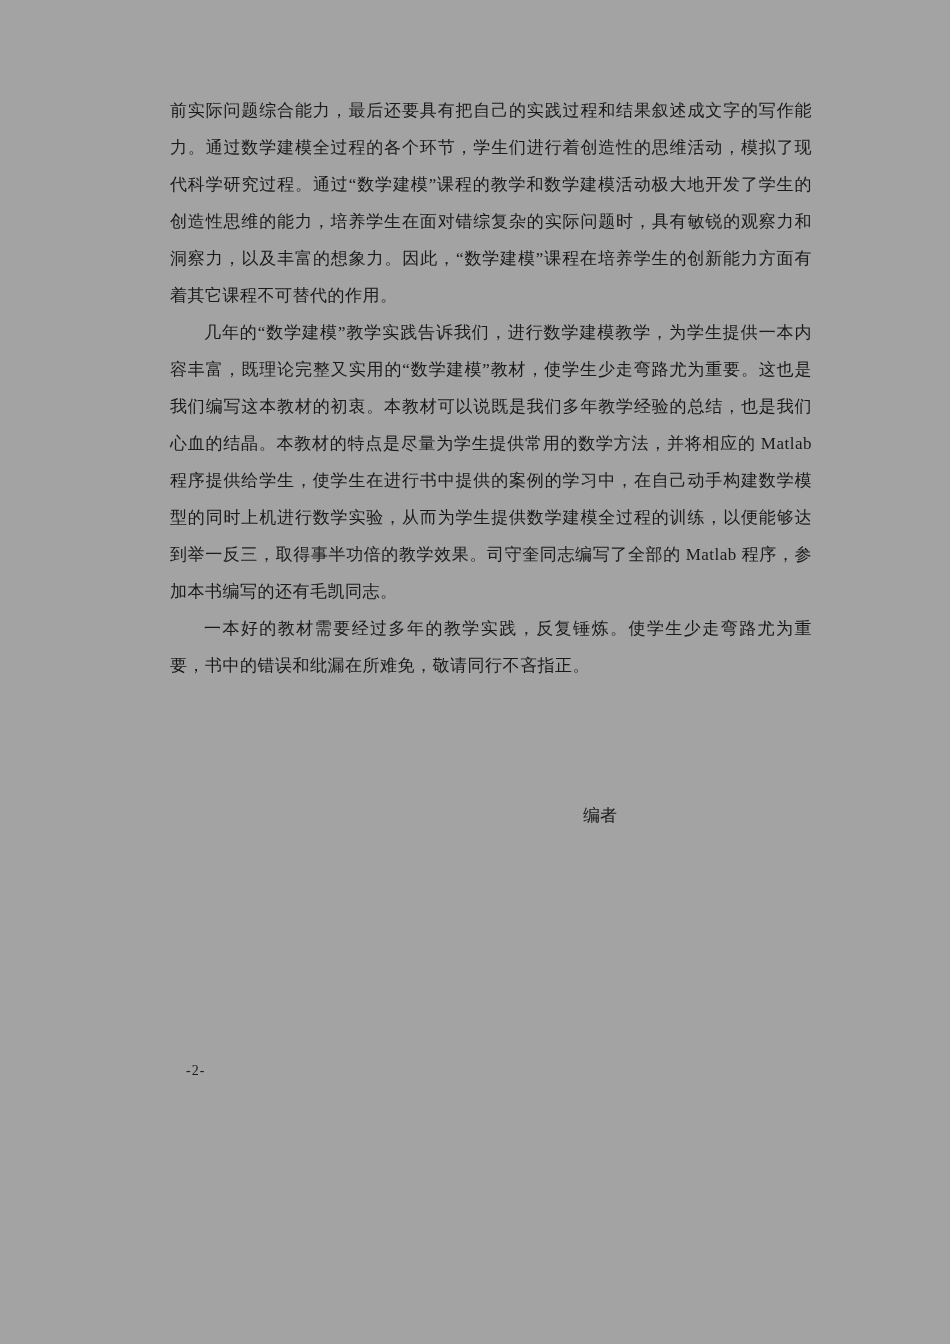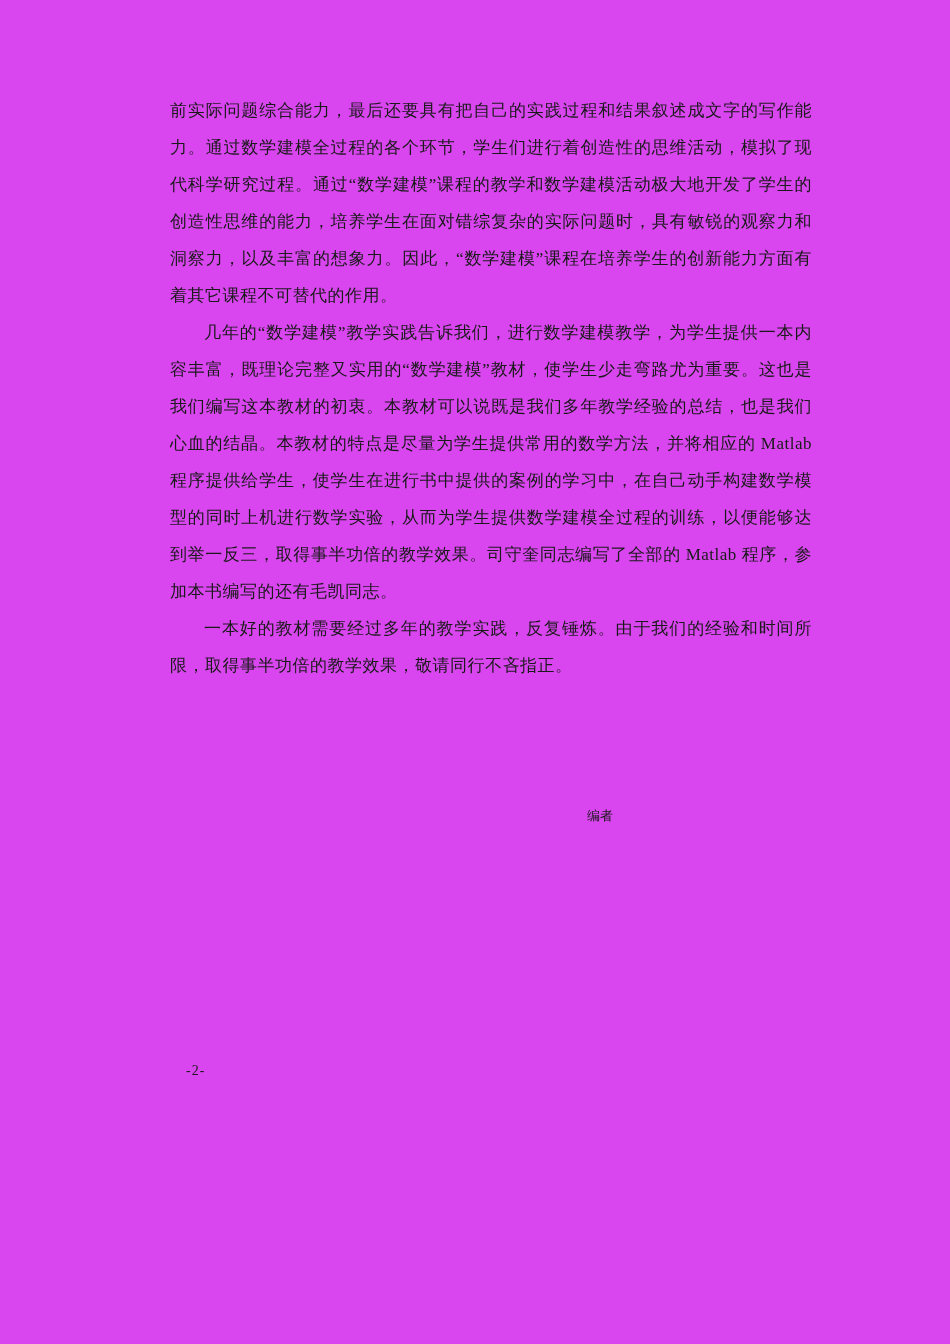--- a/index.html
+++ b/index.html
@@ -4,21 +4,21 @@
 <style>
   html, body {
     margin: 0;
     padding: 0;
     background: #ffffff;
   }
   .page {
     position: relative;
     width: 950px;
     height: 1344px;
-    background: #d946ef;
+    background: #a3a3a3;
     font-family: "Liberation Serif", "DejaVu Serif", serif;
     color: #1a1a1a;
     overflow: hidden;
   }
   .content {
     position: absolute;
     left: 170px;
     top: 92px;
     width: 642px;
   }
@@ -33,40 +33,40 @@
   .content p.indent {
     text-indent: 2em;
   }
   .signature-block {
     margin-top: 112px;
     margin-left: 330px;
     width: 200px;
     text-align: center;
   }
   .signature-block .sig-line {
-    font-size: 13px;
+    font-size: 17px;
     line-height: 40px;
   }
   .page-number {
     position: absolute;
     left: 186px;
     top: 1063px;
     font-size: 14px;
     letter-spacing: 1px;
     color: #1a1a1a;
   }
 </style>
 </head>
 <body>
 
 <div class="page">
   <div class="content">
     <p>前实际问题综合能力，最后还要具有把自己的实践过程和结果叙述成文字的写作能力。通过数学建模全过程的各个环节，学生们进行着创造性的思维活动，模拟了现代科学研究过程。通过“数学建模”课程的教学和数学建模活动极大地开发了学生的创造性思维的能力，培养学生在面对错综复杂的实际问题时，具有敏锐的观察力和洞察力，以及丰富的想象力。因此，“数学建模”课程在培养学生的创新能力方面有着其它课程不可替代的作用。</p>
     <p class="indent">几年的“数学建模”教学实践告诉我们，进行数学建模教学，为学生提供一本内容丰富，既理论完整又实用的“数学建模”教材，使学生少走弯路尤为重要。这也是我们编写这本教材的初衷。本教材可以说既是我们多年教学经验的总结，也是我们心血的结晶。本教材的特点是尽量为学生提供常用的数学方法，并将相应的 Matlab 程序提供给学生，使学生在进行书中提供的案例的学习中，在自己动手构建数学模型的同时上机进行数学实验，从而为学生提供数学建模全过程的训练，以便能够达到举一反三，取得事半功倍的教学效果。司守奎同志编写了全部的 Matlab 程序，参加本书编写的还有毛凯同志。</p>
-    <p class="indent">一本好的教材需要经过多年的教学实践，反复锤炼。由于我们的经验和时间所限，取得事半功倍的教学效果，敬请同行不吝指正。</p>
+    <p class="indent">一本好的教材需要经过多年的教学实践，反复锤炼。使学生少走弯路尤为重要，书中的错误和纰漏在所难免，敬请同行不吝指正。</p>
 
     <div class="signature-block">
       <div class="sig-line">编者</div>
     </div>
   </div>
 
   <div class="page-number">-2-</div>
 </div>
 
 </body></html>

